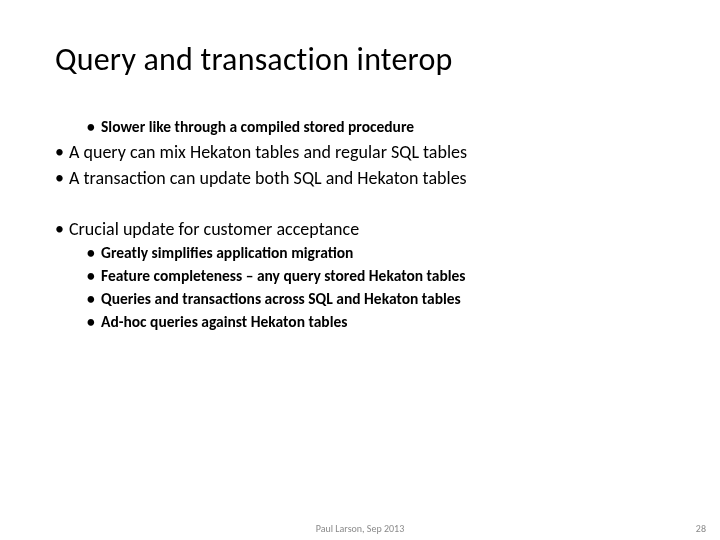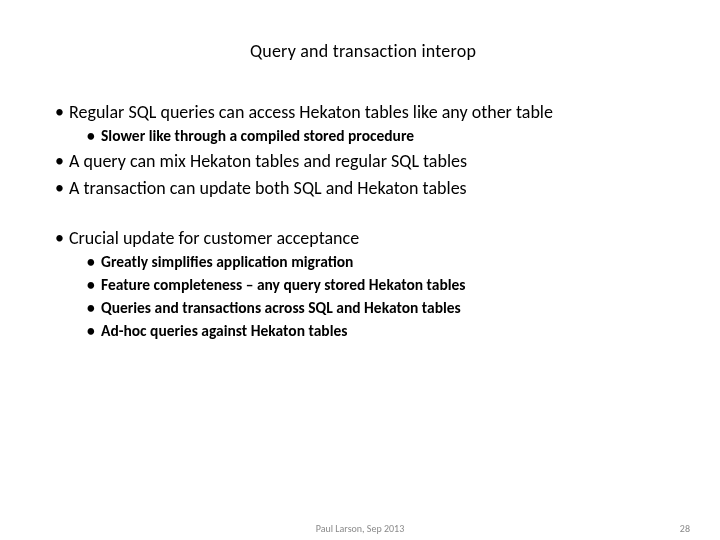--- a/index.html
+++ b/index.html
@@ -14,25 +14,24 @@
     overflow: hidden;
   }
   .slide {
     box-sizing: border-box;
     width: 720px;
     height: 540px;
     padding: 40px 55px 0 55px;
     position: relative;
   }
   .title {
-    font-size: 18px;
+    font-size: 32px;
     font-weight: 400;
-    margin: 0 0 38px 6px;
+    margin: 0 0 38px 0;
     letter-spacing: 0.2px;
-    text-align: center;
   }
   .bullets-main {
     font-size: 18px;
     line-height: 1.35;
   }
   .bullets-sub {
     font-size: 15.5px;
     font-weight: 600;
     line-height: 1.35;
   }
@@ -69,32 +68,31 @@
     font-size: 10px;
     color: #8a8a8a;
   }
   .footer-center {
     position: absolute;
     left: 50%;
     transform: translateX(-50%);
   }
   .footer-right {
     position: absolute;
-    right: 30px;
+    right: 14px;
   }
 </style>
 </head>
 <body>
 
 <div class="slide">
 
   <h1 class="title">Query and transaction interop</h1>
 
   <div class="bullets-main">
-    <div class="b1">Regular SQL queries can access Hekaton tables like any other table</div>
     <div class="b2 bullets-sub">Slower like through a compiled stored procedure</div>
     <div class="b1">A query can mix Hekaton tables and regular SQL tables</div>
     <div class="b1">A transaction can update both SQL and Hekaton tables</div>
     <div class="gap"></div>
     <div class="b1">Crucial update for customer acceptance</div>
     <div class="b2 bullets-sub">Greatly simplifies application migration</div>
     <div class="b2 bullets-sub">Feature completeness – any query stored Hekaton tables</div>
     <div class="b2 bullets-sub">Queries and transactions across SQL and Hekaton tables</div>
     <div class="b2 bullets-sub">Ad-hoc queries against Hekaton tables</div>
   </div>

